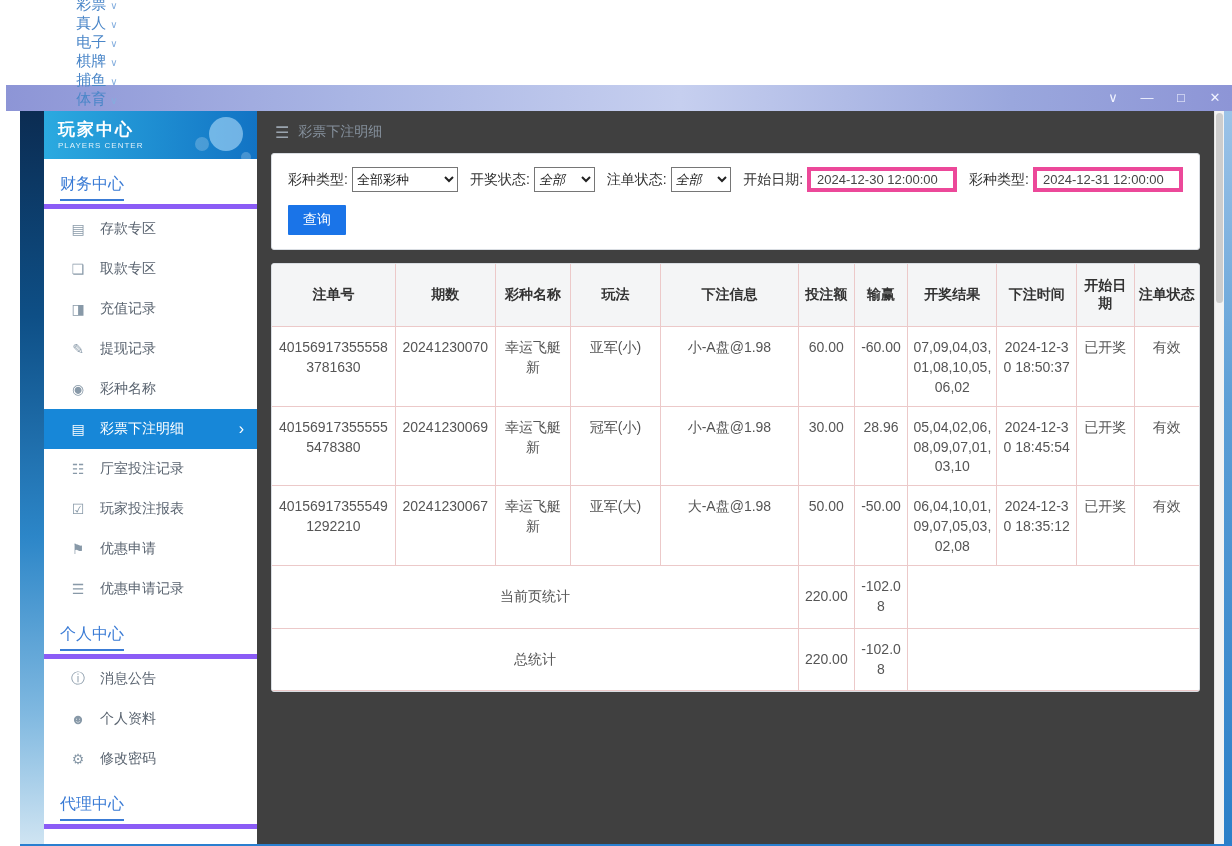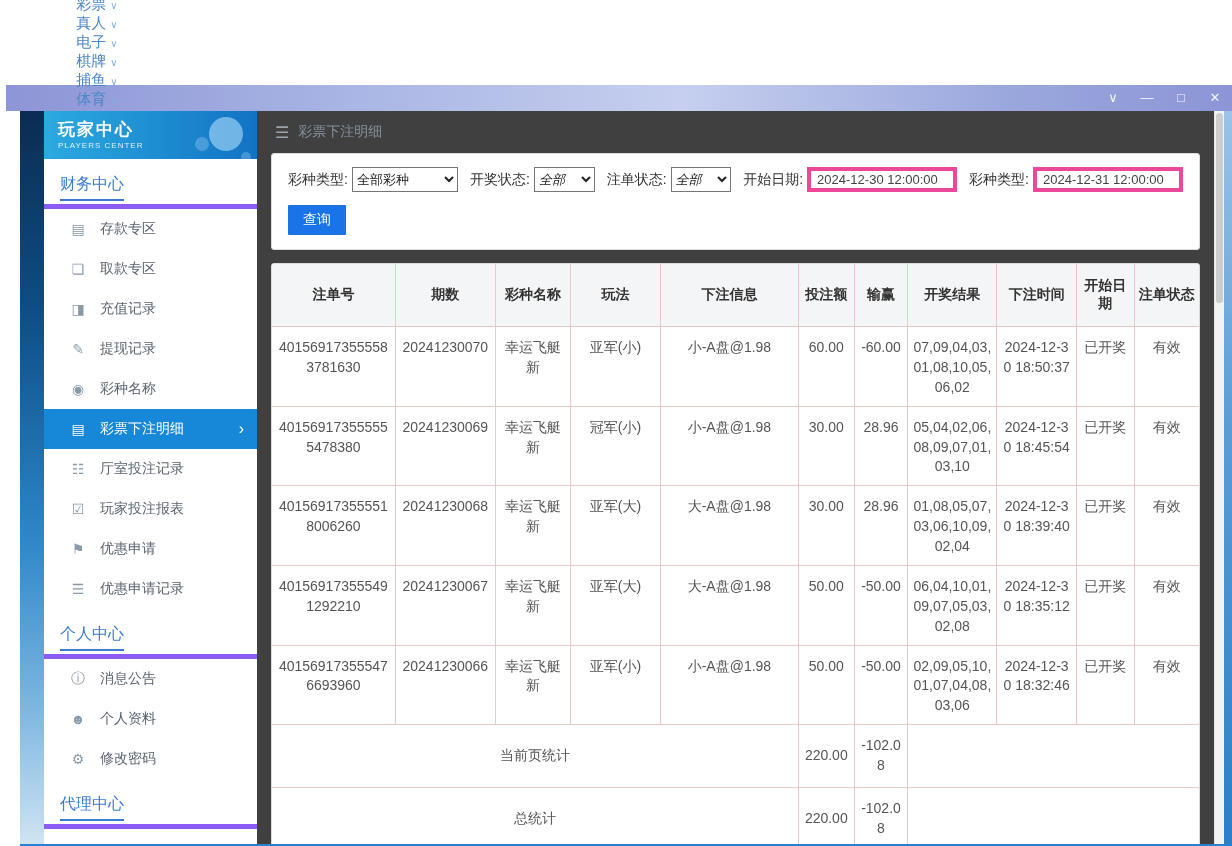--- a/index.html
+++ b/index.html
@@ -256,55 +256,29 @@
               <td>冠军(小)</td>
               <td>小-A盘@1.98</td>
               <td>30.00</td>
               <td>28.96</td>
               <td>05,04,02,06,08,09,07,01,03,10</td>
               <td>2024-12-30 18:45:54</td>
               <td>已开奖</td>
               <td>有效</td>
             </tr>
             <tr>
-              <td>401569173555518006260</td>
-              <td>20241230068</td>
-              <td>幸运飞艇新</td>
-              <td>亚军(大)</td>
-              <td>大-A盘@1.98</td>
-              <td>30.00</td>
-              <td>28.96</td>
-              <td>01,08,05,07,03,06,10,09,02,04</td>
-              <td>2024-12-30 18:39:40</td>
-              <td>已开奖</td>
-              <td>有效</td>
-            </tr>
-            <tr>
               <td>401569173555491292210</td>
               <td>20241230067</td>
               <td>幸运飞艇新</td>
               <td>亚军(大)</td>
               <td>大-A盘@1.98</td>
               <td>50.00</td>
               <td>-50.00</td>
               <td>06,04,10,01,09,07,05,03,02,08</td>
               <td>2024-12-30 18:35:12</td>
-              <td>已开奖</td>
-              <td>有效</td>
-            </tr>
-            <tr>
-              <td>401569173555476693960</td>
-              <td>20241230066</td>
-              <td>幸运飞艇新</td>
-              <td>亚军(小)</td>
-              <td>小-A盘@1.98</td>
-              <td>50.00</td>
-              <td>-50.00</td>
-              <td>02,09,05,10,01,07,04,08,03,06</td>
-              <td>2024-12-30 18:32:46</td>
               <td>已开奖</td>
               <td>有效</td>
             </tr>
           </tbody>
         <tbody>
           <tr class="summary-row">
             <td colspan="5">当前页统计</td>
             <td>220.00</td>
             <td>-102.08</td>
             <td colspan="4"></td>

